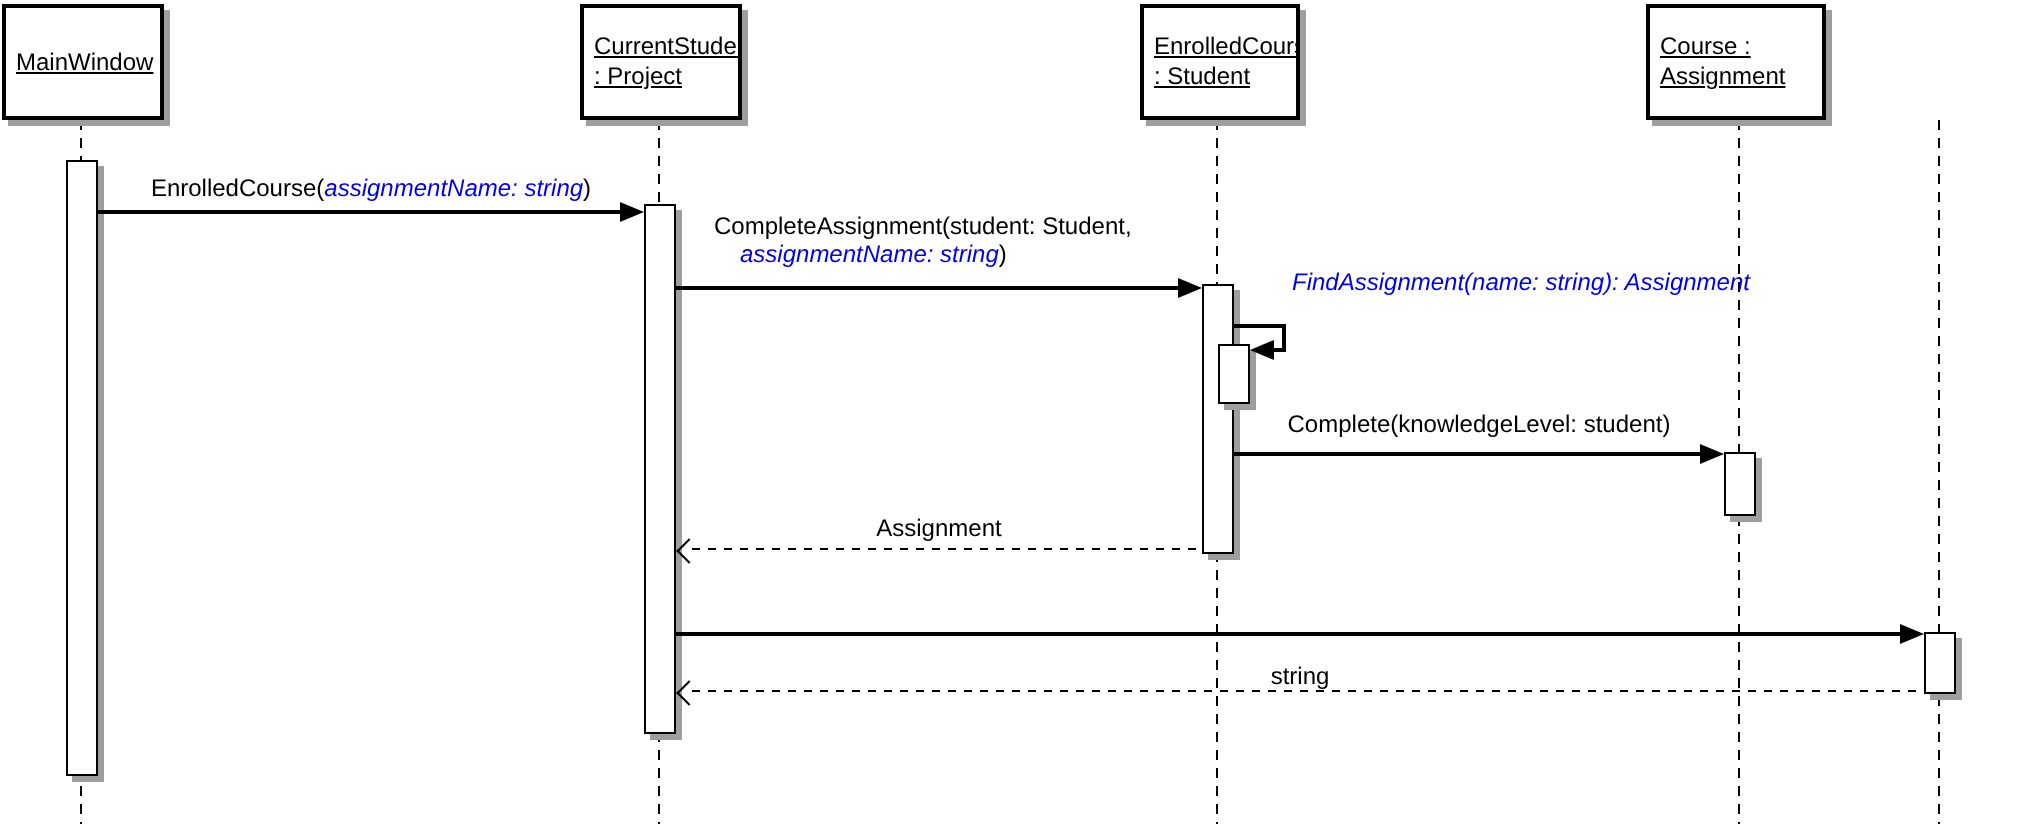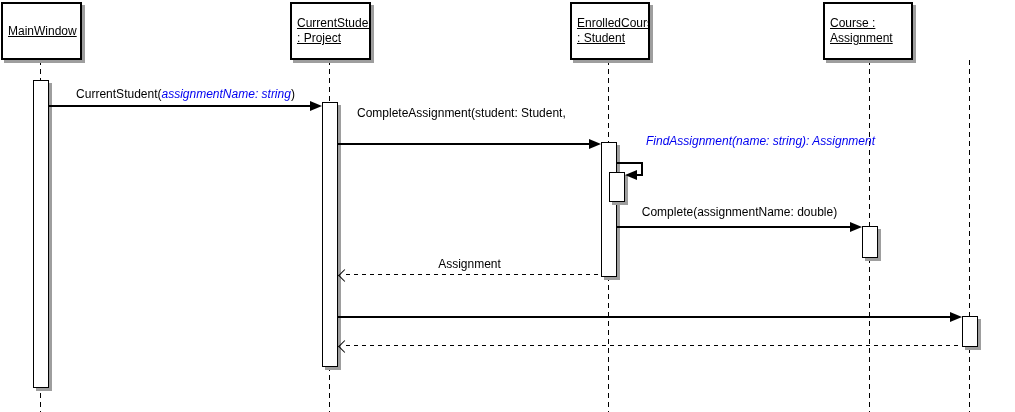--- a/index.html
+++ b/index.html
@@ -74,43 +74,45 @@
   </div>
   <div class="head" style="left:570px; top:2px; width:80px; height:58px">
     <div class="nm">EnrolledCourse</div>
     <div class="nm">: Student</div>
   </div>
   <div class="head" style="left:823px; top:2px; width:90px; height:58px">
     <div class="nm">Course :</div>
     <div class="nm">Assignment</div>
   </div>
 
-  <div class="lbl center" style="left:49px; width:273px; top:87px"><span>CurrentStudent(</span><span class="param">assignmentName: string</span><span>)</span></div>
+  <div class="lbl center" style="left:49px; width:273px; top:87px"><span>EnrolledCourse(</span><span class="param">assignmentName: string</span><span>)</span></div>
   <div class="msg-line" style="left:49px; top:105px; width:261px"></div>
   <div class="tri-right" style="left:310px; top:101px"></div>
 
   <div class="lbl" style="left:357px; top:106px">
     <div>CompleteAssignment(student: Student,</div>
+    <div style="margin-left:13px"><span class="param">assignmentName: string</span><span>)</span></div>
   </div>
   <div class="msg-line" style="left:338px; top:143px; width:251px"></div>
   <div class="tri-right" style="left:589px; top:139px"></div>
 
   <div class="lbl param" style="left:646px; top:134px">FindAssignment(name: string): Assignment</div>
   <div class="msg-line" style="left:617px; top:162px; width:26px"></div>
   <div class="vseg" style="left:641px; top:162px; height:13px"></div>
   <div class="msg-line" style="left:637px; top:174px; width:6px"></div>
   <div class="tri-left" style="left:625px; top:170px"></div>
 
-  <div class="lbl center" style="left:617px; width:245px; top:205px">Complete(assignmentName: double)</div>
+  <div class="lbl center" style="left:617px; width:245px; top:205px">Complete(knowledgeLevel: student)</div>
   <div class="msg-line" style="left:617px; top:226px; width:233px"></div>
   <div class="tri-right" style="left:850px; top:222px"></div>
 
   <div class="lbl center" style="left:338px; width:263px; top:257px">Assignment</div>
   <div class="msg-line dashed" style="left:346px; top:274px; width:255px"></div>
   <div class="chev-left" style="left:340px; top:271px"></div>
 
   <div class="msg-line" style="left:338px; top:316px; width:612px"></div>
   <div class="tri-right" style="left:950px; top:312px"></div>
 
+  <div class="lbl center" style="left:338px; width:624px; top:331px">string</div>
   <div class="msg-line dashed" style="left:346px; top:345px; width:616px"></div>
   <div class="chev-left" style="left:340px; top:342px"></div>
 
 </div>
 
 </body></html>

